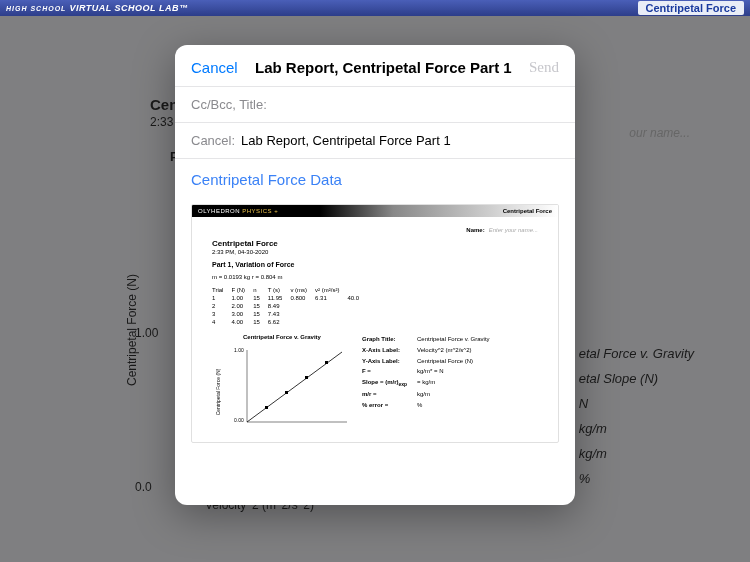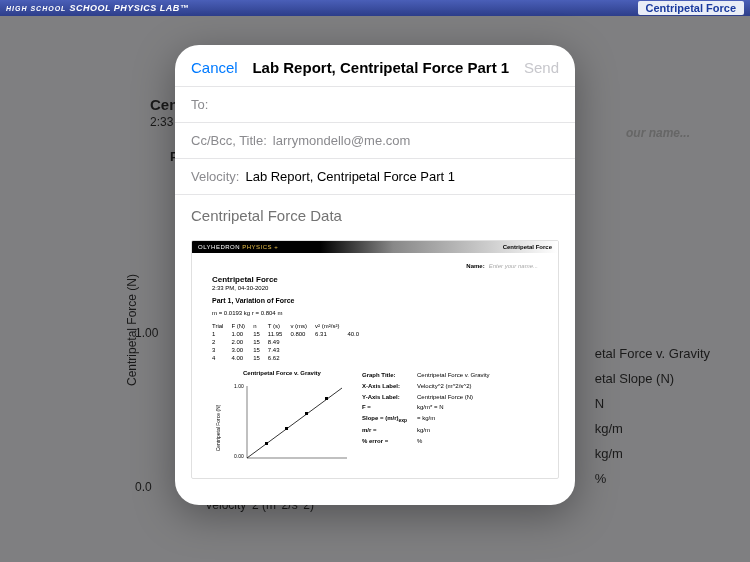--- a/index.html
+++ b/index.html
@@ -16,37 +16,37 @@
 .bg-page .title { font-weight: bold; font-size: 15px; }
 .bg-page .ts { font-size: 12px; margin-top: 2px; }
 .bg-page .part { font-weight: bold; font-size: 13px; margin-top: 20px; margin-left: 20px; }
 .bg-page .m { font-size: 13px; margin-top: 12px; margin-left: 40px; }
 .bg-page .trials { margin-top: 10px; margin-left: 40px; font-size: 13px; }
 .bg-page .trials div { margin: 4px 0; }
 .bg-graph-area { position: absolute; left: 135px; top: 310px; }
 .bg-graph-area .ylabel { position: absolute; left: -10px; top: 60px; transform: rotate(-90deg); transform-origin: left top; font-size: 12px; white-space: nowrap; }
 .bg-graph-area .yt { font-size: 12px; }
 .bg-graph-area .xl { font-size: 12px; margin-top: 4px; }
-.bg-right { position: absolute; right: 60px; top: 110px; font-size: 12px; color: #666; font-style: italic; font-weight: bold; }
+.bg-right { position: absolute; right: 60px; top: 110px; font-size: 12px; color: #666; font-style: italic; }
 .bg-right2 { position: absolute; right: 40px; top: 320px; font-size: 13px; }
-.bg-right2 div { margin: 10px 0; }
-
-
-.modal { position: absolute; left: 175px; top: 45px; width: 400px; height: 460px; background: #fff; border-radius: 24px; box-shadow: 0 10px 40px rgba(0,0,0,0.35); overflow: hidden; display: flex; flex-direction: column; }
+.bg-right2 div { margin: 10px 16px; font-style: italic; }
+
+
+.modal { position: absolute; left: 175px; top: 45px; width: 400px; height: 460px; background: #fff; border-radius: 12px; box-shadow: 0 10px 40px rgba(0,0,0,0.35); overflow: hidden; display: flex; flex-direction: column; }
 .modal-header { display: flex; justify-content: space-between; align-items: center; padding: 14px 16px 10px 16px; border-bottom: 1px solid #e5e5e7; }
 .modal-header .cancel { color: #007aff; font-size: 15px; }
 .modal-header .title { font-weight: 600; font-size: 15px; }
-.modal-header .send { color: #c7c7cc; font-size: 15px; }
+.modal-header .send { color: #c7c7cc; font-size: 15px; font-family: Liberation Serif, serif; }
 
 .field { padding: 10px 16px; border-bottom: 1px solid #e5e5e7; font-size: 13px; display: flex; gap: 6px; }
 .field .label { color: #8a8a8e; }
 .field .val { color: #000; }
 .field .emailfrom { color: #8a8a8e; }
 
-.body-title { padding: 12px 16px; font-size: 15px; color: #737373; }
+.body-title { padding: 12px 16px; font-size: 15px; color: #3b82f6; }
 
 .attachment { margin: 4px 16px 16px 16px; border: 1px solid #e0e0e0; border-radius: 2px; overflow: hidden; font-size: 7px; background: #fff; }
 .att-banner { height: 12px; background: linear-gradient(to right, #000 0%, #000 35%, #888 55%, #fff 100%); display: flex; justify-content: space-between; align-items: center; padding: 0 6px; }
 .att-banner-left { color: #fff; font-size: 6px; letter-spacing: 0.5px; }
 .att-banner-left .p { color: #eac04a; }
 .att-banner-right { color: #000; font-size: 6px; font-weight: bold; }
 .att-content { padding: 10px 20px; }
 .att-name-row { display: flex; justify-content: flex-end; font-size: 6px; margin-bottom: 6px; }
 .att-name-row .nlabel { font-weight: bold; margin-right: 4px; }
 .att-name-row .nval { color: #aaa; font-style: italic; }
@@ -66,21 +66,21 @@
 .att-meta { font-size: 6px; line-height: 1.8; }
 .att-meta .row { display: flex; }
 .att-meta .k { width: 55px; font-weight: bold; }
 </style>
 </head>
 <body>
 
 <div class="banner">
   <div class="banner-left">
     <span class="hs">HIGH SCHOOL</span>
-    <span>SCHOOL PHYSICS LAB™</span>
+    <span>VIRTUAL SCHOOL LAB™</span>
   </div>
   <div class="banner-right">Centripetal Force</div>
 </div>
 
 <div class="bg-page">
   <div class="title">Centripet</div>
   <div class="ts">2:33 PM, 0</div>
   <div class="part">Part 1, V</div>
   <div class="m">m =</div>
   <div class="trials">
@@ -108,28 +108,24 @@
   </div>
 </div>
 
 <div class="modal">
   <div class="modal-header">
     <span class="cancel">Cancel</span>
     <span class="title">Lab Report, Centripetal Force Part 1</span>
     <span class="send">Send</span>
   </div>
   <div class="field">
-    <span class="label">To:</span>
+    <span class="label">Cc/Bcc, Title:</span>
   </div>
   <div class="field">
-    <span class="label">Cc/Bcc, Title:</span>
-    <span class="emailfrom">larrymondello@me.com</span>
-  </div>
-  <div class="field">
-    <span class="label">Velocity:</span>
+    <span class="label">Cancel:</span>
     <span class="val">Lab Report, Centripetal Force Part 1</span>
   </div>
   <div class="body-title">Centripetal Force Data</div>
 
   <div class="attachment">
     <div class="att-banner">
       <div class="att-banner-left">
         <span>OLYHEDRON</span>
         <span class="p">PHYSICS</span>
         <span class="p">+</span>

